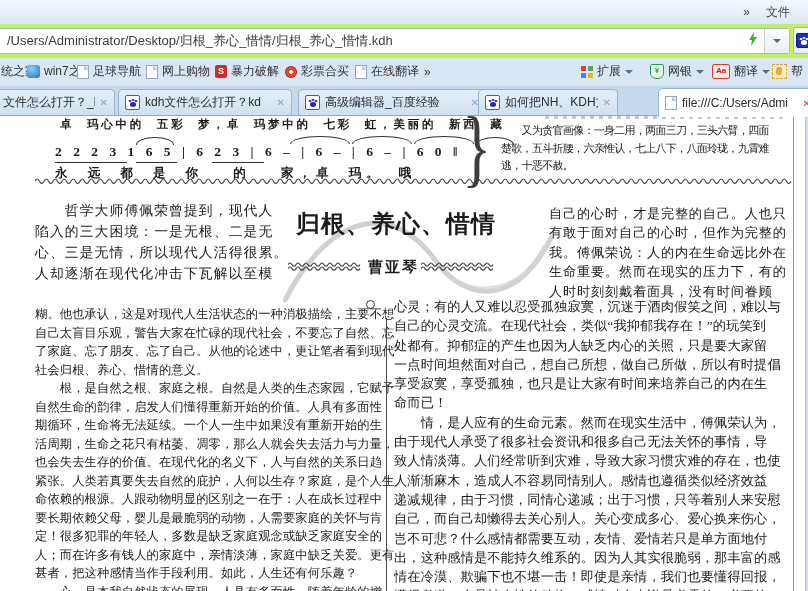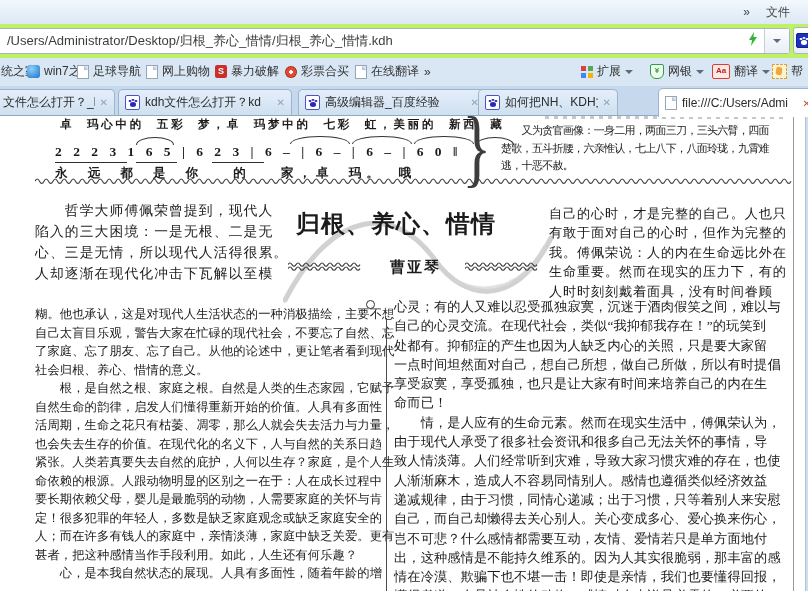--- a/index.html
+++ b/index.html
@@ -202,21 +202,21 @@
     <svg class="wave" style="position:absolute;left:35px;top:62px" width="758" height="7.4">
         <path d="M0 3.2 q 2.25 -4.4 4.5 0 q 2.25 4.4 4.5 0 q 2.25 -4.4 4.5 0 q 2.25 4.4 4.5 0 q 2.25 -4.4 4.5 0 q 2.25 4.4 4.5 0 q 2.25 -4.4 4.5 0 q 2.25 4.4 4.5 0 q 2.25 -4.4 4.5 0 q 2.25 4.4 4.5 0 q 2.25 -4.4 4.5 0 q 2.25 4.4 4.5 0 q 2.25 -4.4 4.5 0 q 2.25 4.4 4.5 0 q 2.25 -4.4 4.5 0 q 2.25 4.4 4.5 0 q 2.25 -4.4 4.5 0 q 2.25 4.4 4.5 0 q 2.25 -4.4 4.5 0 q 2.25 4.4 4.5 0 q 2.25 -4.4 4.5 0 q 2.25 4.4 4.5 0 q 2.25 -4.4 4.5 0 q 2.25 4.4 4.5 0 q 2.25 -4.4 4.5 0 q 2.25 4.4 4.5 0 q 2.25 -4.4 4.5 0 q 2.25 4.4 4.5 0 q 2.25 -4.4 4.5 0 q 2.25 4.4 4.5 0 q 2.25 -4.4 4.5 0 q 2.25 4.4 4.5 0 q 2.25 -4.4 4.5 0 q 2.25 4.4 4.5 0 q 2.25 -4.4 4.5 0 q 2.25 4.4 4.5 0 q 2.25 -4.4 4.5 0 q 2.25 4.4 4.5 0 q 2.25 -4.4 4.5 0 q 2.25 4.4 4.5 0 q 2.25 -4.4 4.5 0 q 2.25 4.4 4.5 0 q 2.25 -4.4 4.5 0 q 2.25 4.4 4.5 0 q 2.25 -4.4 4.5 0 q 2.25 4.4 4.5 0 q 2.25 -4.4 4.5 0 q 2.25 4.4 4.5 0 q 2.25 -4.4 4.5 0 q 2.25 4.4 4.5 0 q 2.25 -4.4 4.5 0 q 2.25 4.4 4.5 0 q 2.25 -4.4 4.5 0 q 2.25 4.4 4.5 0 q 2.25 -4.4 4.5 0 q 2.25 4.4 4.5 0 q 2.25 -4.4 4.5 0 q 2.25 4.4 4.5 0 q 2.25 -4.4 4.5 0 q 2.25 4.4 4.5 0 q 2.25 -4.4 4.5 0 q 2.25 4.4 4.5 0 q 2.25 -4.4 4.5 0 q 2.25 4.4 4.5 0 q 2.25 -4.4 4.5 0 q 2.25 4.4 4.5 0 q 2.25 -4.4 4.5 0 q 2.25 4.4 4.5 0 q 2.25 -4.4 4.5 0 q 2.25 4.4 4.5 0 q 2.25 -4.4 4.5 0 q 2.25 4.4 4.5 0 q 2.25 -4.4 4.5 0 q 2.25 4.4 4.5 0 q 2.25 -4.4 4.5 0 q 2.25 4.4 4.5 0 q 2.25 -4.4 4.5 0 q 2.25 4.4 4.5 0 q 2.25 -4.4 4.5 0 q 2.25 4.4 4.5 0 q 2.25 -4.4 4.5 0 q 2.25 4.4 4.5 0 q 2.25 -4.4 4.5 0 q 2.25 4.4 4.5 0 q 2.25 -4.4 4.5 0 q 2.25 4.4 4.5 0 q 2.25 -4.4 4.5 0 q 2.25 4.4 4.5 0 q 2.25 -4.4 4.5 0 q 2.25 4.4 4.5 0 q 2.25 -4.4 4.5 0 q 2.25 4.4 4.5 0 q 2.25 -4.4 4.5 0 q 2.25 4.4 4.5 0 q 2.25 -4.4 4.5 0 q 2.25 4.4 4.5 0 q 2.25 -4.4 4.5 0 q 2.25 4.4 4.5 0 q 2.25 -4.4 4.5 0 q 2.25 4.4 4.5 0 q 2.25 -4.4 4.5 0 q 2.25 4.4 4.5 0 q 2.25 -4.4 4.5 0 q 2.25 4.4 4.5 0 q 2.25 -4.4 4.5 0 q 2.25 4.4 4.5 0 q 2.25 -4.4 4.5 0 q 2.25 4.4 4.5 0 q 2.25 -4.4 4.5 0 q 2.25 4.4 4.5 0 q 2.25 -4.4 4.5 0 q 2.25 4.4 4.5 0 q 2.25 -4.4 4.5 0 q 2.25 4.4 4.5 0 q 2.25 -4.4 4.5 0 q 2.25 4.4 4.5 0 q 2.25 -4.4 4.5 0 q 2.25 4.4 4.5 0 q 2.25 -4.4 4.5 0 q 2.25 4.4 4.5 0 q 2.25 -4.4 4.5 0 q 2.25 4.4 4.5 0 q 2.25 -4.4 4.5 0 q 2.25 4.4 4.5 0 q 2.25 -4.4 4.5 0 q 2.25 4.4 4.5 0 q 2.25 -4.4 4.5 0 q 2.25 4.4 4.5 0 q 2.25 -4.4 4.5 0 q 2.25 4.4 4.5 0 q 2.25 -4.4 4.5 0 q 2.25 4.4 4.5 0 q 2.25 -4.4 4.5 0 q 2.25 4.4 4.5 0 q 2.25 -4.4 4.5 0 q 2.25 4.4 4.5 0 q 2.25 -4.4 4.5 0 q 2.25 4.4 4.5 0 q 2.25 -4.4 4.5 0 q 2.25 4.4 4.5 0 q 2.25 -4.4 4.5 0 q 2.25 4.4 4.5 0 q 2.25 -4.4 4.5 0 q 2.25 4.4 4.5 0 q 2.25 -4.4 4.5 0 q 2.25 4.4 4.5 0 q 2.25 -4.4 4.5 0 q 2.25 4.4 4.5 0 q 2.25 -4.4 4.5 0 q 2.25 4.4 4.5 0 q 2.25 -4.4 4.5 0 q 2.25 4.4 4.5 0 q 2.25 -4.4 4.5 0 q 2.25 4.4 4.5 0 q 2.25 -4.4 4.5 0 q 2.25 4.4 4.5 0 q 2.25 -4.4 4.5 0 q 2.25 4.4 4.5 0 q 2.25 -4.4 4.5 0 q 2.25 4.4 4.5 0 q 2.25 -4.4 4.5 0 q 2.25 4.4 4.5 0 q 2.25 -4.4 4.5 0 q 2.25 4.4 4.5 0 q 2.25 -4.4 4.5 0 q 2.25 4.4 4.5 0 q 2.25 -4.4 4.5 0 q 2.25 4.4 4.5 0" fill="none" stroke="#3c3c3c" stroke-width="1.1"></path>
       </svg>
 
     <svg style="position:absolute;left:283px;top:82px" width="272" height="122" viewBox="0 0 272 122">
       <path d="M2 102 C 50 10, 112 6, 152 62 C 182 104, 232 110, 268 40" stroke="#c9c9c9" stroke-width="5" fill="none" stroke-linecap="round" opacity="0.85"></path>
       <path d="M262 48 C 240 92, 198 100, 168 80" stroke="#d4d4d4" stroke-width="4" fill="none" opacity="0.7"></path>
     </svg>
 
     <div style="position:absolute;left:296px;top:92px;font-size:24px;font-weight:bold;letter-spacing:1px;white-space:nowrap">归根、养心、惜情</div>
-    <div style="position:absolute;left:288px;top:142px;width:260px;display:flex;align-items:center;gap:24px">
+    <div style="position:absolute;left:288px;top:142px;width:260px;display:flex;align-items:center;gap:2px">
       <svg class="wave" width="78" height="10.2">
           <path d="M0 2.6 q 2 -3.2 4 0 q 2 3.2 4 0 q 2 -3.2 4 0 q 2 3.2 4 0 q 2 -3.2 4 0 q 2 3.2 4 0 q 2 -3.2 4 0 q 2 3.2 4 0 q 2 -3.2 4 0 q 2 3.2 4 0 q 2 -3.2 4 0 q 2 3.2 4 0 q 2 -3.2 4 0 q 2 3.2 4 0 q 2 -3.2 4 0 q 2 3.2 4 0 q 2 -3.2 4 0 q 2 3.2 4 0" fill="none" stroke="#3c3c3c" stroke-width="1.1"></path>
           <path d="M0 6.6 q 2 -3.2 4 0 q 2 3.2 4 0 q 2 -3.2 4 0 q 2 3.2 4 0 q 2 -3.2 4 0 q 2 3.2 4 0 q 2 -3.2 4 0 q 2 3.2 4 0 q 2 -3.2 4 0 q 2 3.2 4 0 q 2 -3.2 4 0 q 2 3.2 4 0 q 2 -3.2 4 0 q 2 3.2 4 0 q 2 -3.2 4 0 q 2 3.2 4 0 q 2 -3.2 4 0 q 2 3.2 4 0" fill="none" stroke="#3c3c3c" stroke-width="1.1"></path>
         </svg>
       <span style="font-size:15px;font-weight:bold;letter-spacing:2px;white-space:nowrap">曹亚琴</span>
       <svg class="wave" width="78" height="10.2">
           <path d="M0 2.6 q 2 -3.2 4 0 q 2 3.2 4 0 q 2 -3.2 4 0 q 2 3.2 4 0 q 2 -3.2 4 0 q 2 3.2 4 0 q 2 -3.2 4 0 q 2 3.2 4 0 q 2 -3.2 4 0 q 2 3.2 4 0 q 2 -3.2 4 0 q 2 3.2 4 0 q 2 -3.2 4 0 q 2 3.2 4 0 q 2 -3.2 4 0 q 2 3.2 4 0 q 2 -3.2 4 0 q 2 3.2 4 0" fill="none" stroke="#3c3c3c" stroke-width="1.1"></path>
           <path d="M0 6.6 q 2 -3.2 4 0 q 2 3.2 4 0 q 2 -3.2 4 0 q 2 3.2 4 0 q 2 -3.2 4 0 q 2 3.2 4 0 q 2 -3.2 4 0 q 2 3.2 4 0 q 2 -3.2 4 0 q 2 3.2 4 0 q 2 -3.2 4 0 q 2 3.2 4 0 q 2 -3.2 4 0 q 2 3.2 4 0 q 2 -3.2 4 0 q 2 3.2 4 0 q 2 -3.2 4 0 q 2 3.2 4 0" fill="none" stroke="#3c3c3c" stroke-width="1.1"></path>
         </svg>
     </div>
@@ -229,20 +229,21 @@
         <div class="tl">心、三是无情，所以现代人活得很累。</div>
         <div class="tl">人却逐渐在现代化冲击下瓦解以至模</div>
       </div>
     <div class="lines" style="left:35px;top:189px;width:352px;font-size:12.3px;letter-spacing:0.1px;line-height:18.5px">
         <div class="tl">糊。他也承认，这是对现代人生活状态的一种消极描绘，主要不想</div>
         <div class="tl">自己太盲目乐观，警告大家在忙碌的现代社会，不要忘了自然、忘</div>
         <div class="tl">了家庭、忘了朋友、忘了自己。从他的论述中，更让笔者看到现代</div>
         <div class="tl">社会归根、养心、惜情的意义。</div>
         <div class="tl">　　根，是自然之根、家庭之根。自然是人类的生态家园，它赋予</div>
         <div class="tl">自然生命的韵律，启发人们懂得重新开始的价值。人具有多面性</div>
+        <div class="tl">期循环，生命将无法延续。一个人一生中如果没有重新开始的生</div>
         <div class="tl">活周期，生命之花只有枯萎、凋零，那么人就会失去活力与力量，</div>
         <div class="tl">也会失去生存的价值。在现代化的名义下，人与自然的关系日趋</div>
         <div class="tl">紧张。人类若真要失去自然的庇护，人何以生存？家庭，是个人生</div>
         <div class="tl">命依赖的根源。人跟动物明显的区别之一在于：人在成长过程中</div>
         <div class="tl">要长期依赖父母，婴儿是最脆弱的动物，人需要家庭的关怀与肯</div>
         <div class="tl">定！很多犯罪的年轻人，多数是缺乏家庭观念或缺乏家庭安全的</div>
         <div class="tl">人；而在许多有钱人的家庭中，亲情淡薄，家庭中缺乏关爱。更有</div>
         <div class="tl">甚者，把这种感情当作手段利用。如此，人生还有何乐趣？</div>
         <div class="tl">　　心，是本我自然状态的展现。人具有多面性，随着年龄的增</div>
       </div>

